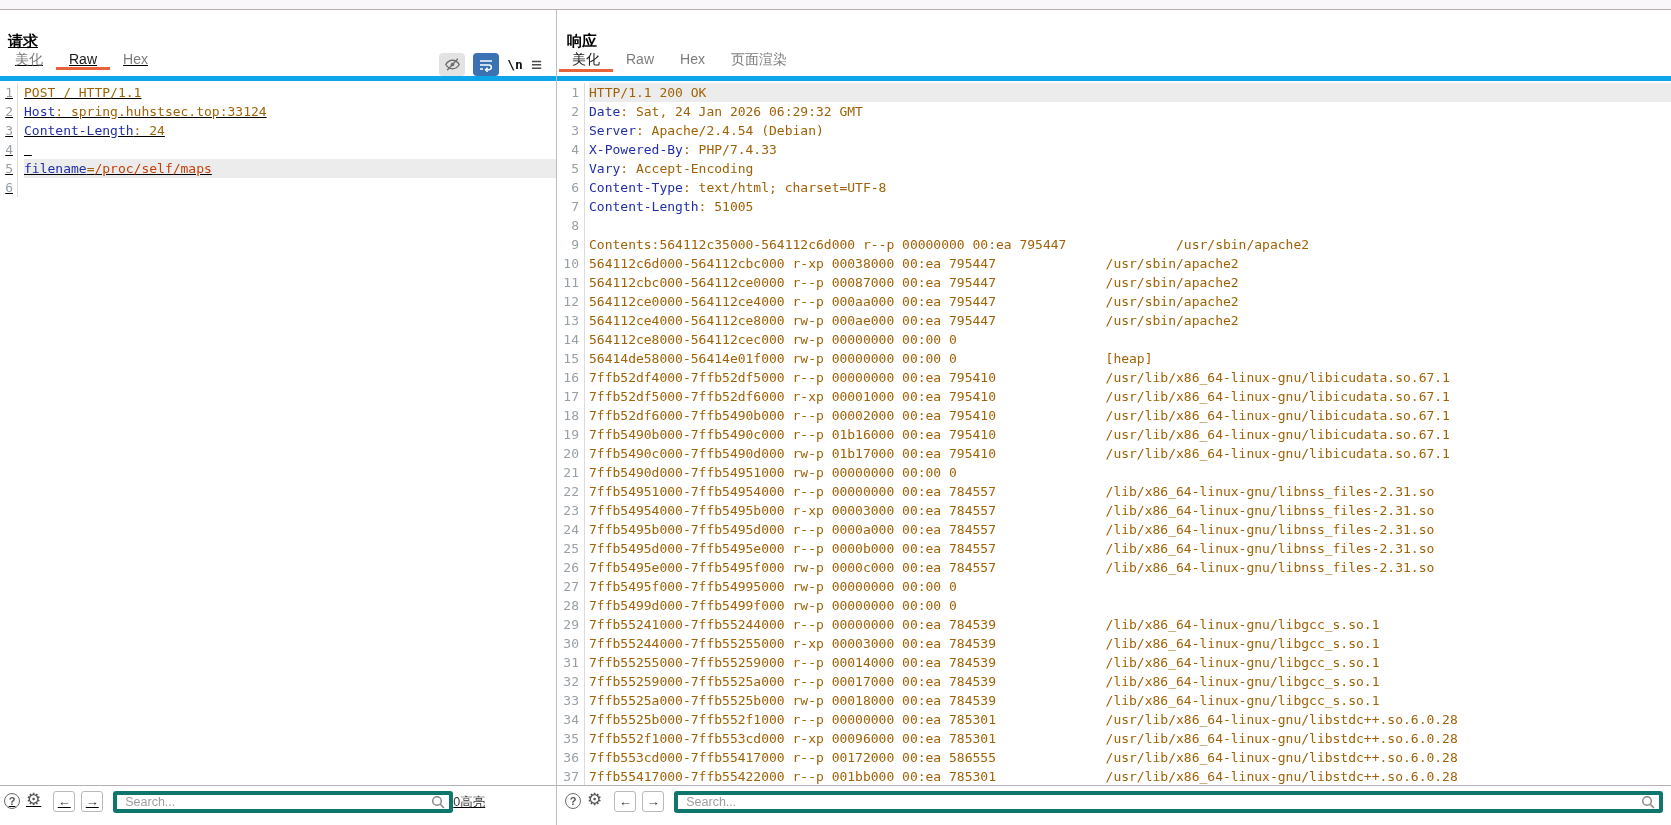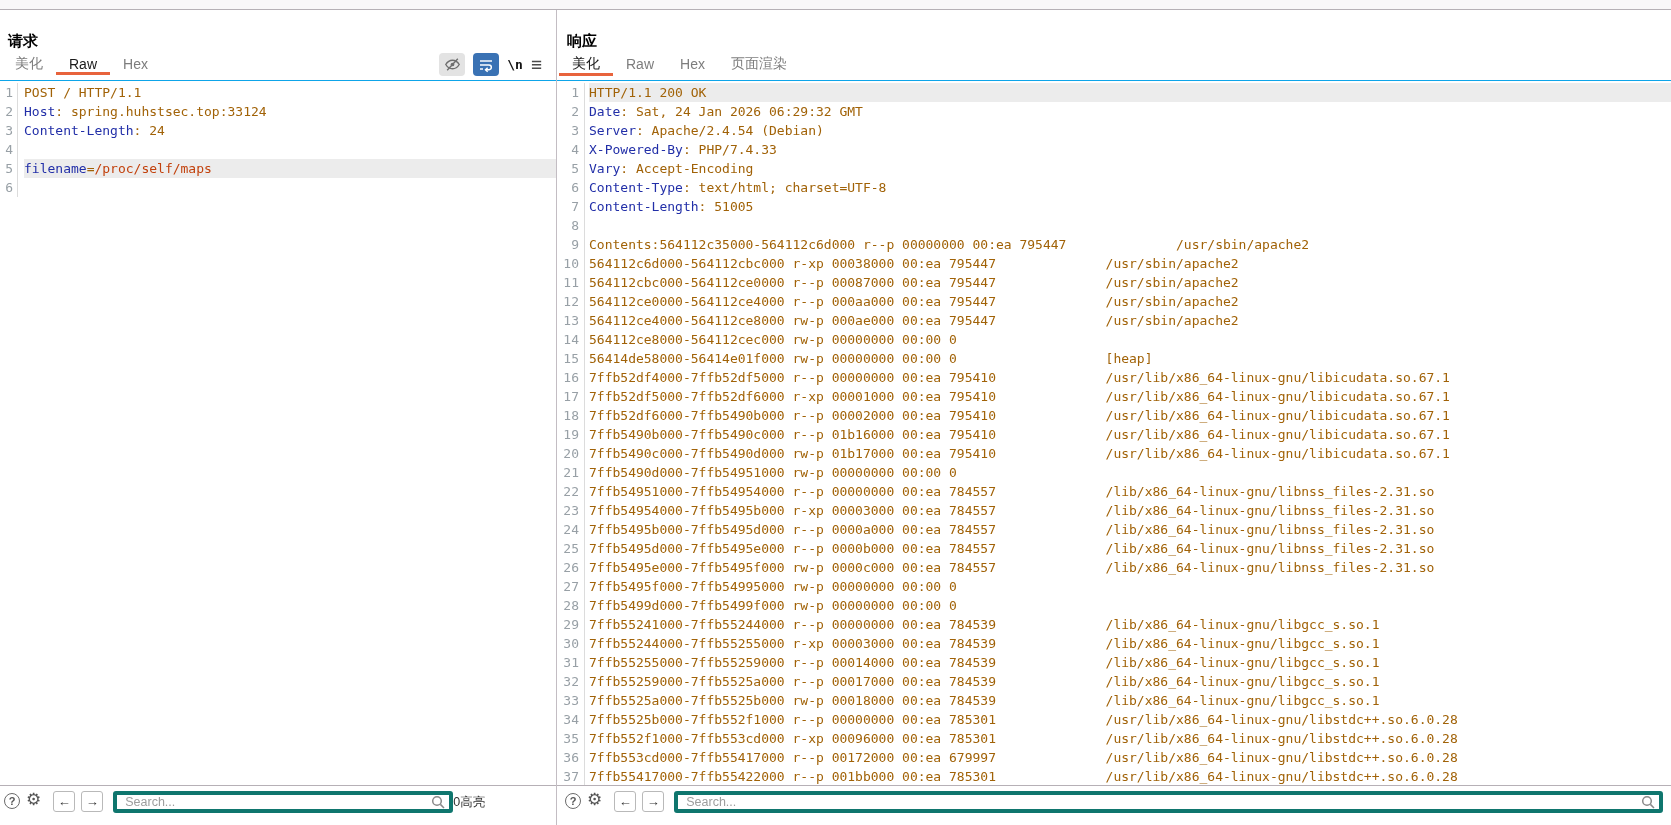--- a/index.html
+++ b/index.html
@@ -1,27 +1,27 @@
 <!DOCTYPE html>
 <html><head>
 <meta charset="utf-8">
 <style>
   * { margin:0; padding:0; box-sizing:border-box; }
   html,body { width:1671px; height:825px; overflow:hidden; background:#fff;
               font-family:"Liberation Sans", sans-serif; }
   .top-strip { height:10px; background:#f9f7f9; border-bottom:1px solid #b6b0b6; }
   .workspace { display:flex; height:815px; }
   .pane-col { display:flex; flex-direction:column; overflow:hidden; }
-  .pane-col.left { width:556px; }
+  .pane-col.left { width:556px;text-decoration:underline; }
   .pane-col.right { flex:1; min-width:0; }
   .splitter { width:1px; background:#c3bdc3; }
   .pane-content { height:792px; position:relative; overflow:hidden; background:#fff; }
   .pane-title { margin:22px 0 0 8px; height:19px; font-size:15px; font-weight:bold; color:#000; }
   .right .pane-title { margin-left:10px; }
-  .tabs { height:30px; border-bottom:1px solid #0ea5e9; display:flex; align-items:center; padding-left:2px; }
+  .tabs { height:30px; border-bottom:5px solid #0ea5e9; display:flex; align-items:flex-start; padding-left:2px; }
   .tab { display:flex; align-items:center; padding:0 13px; font-size:14px; color:#7d7d7d;
          border-bottom:3px solid transparent; cursor:default; }
   .tab.active { color:#1a1a1a; border-bottom-color:#e8633c; }
   .pane-tools { position:absolute; right:14px; top:43px; display:flex; gap:8px; align-items:center; }
   .tool-btn { width:26px; height:23px; border-radius:4px; display:flex; align-items:center; justify-content:center; }
   .tool-eye { background:#e3e3e3; }
   .tool-wrap { background:#3a72b4; }
   .tool-nl { font-family:"DejaVu Sans Mono", monospace; font-size:13px; font-weight:bold; color:#111; }
   .tool-menu { font-size:19px; color:#4a4a4a; line-height:1; }
   .editor { display:flex; padding-top:2px; font-family:"DejaVu Sans Mono", monospace; font-size:13px; }
@@ -206,21 +206,21 @@
             <div class="code-line"><span class="seg-p">7ffb5495e000-7ffb5495f000 rw-p 0000c000 00:ea 784557              /lib/x86_64-linux-gnu/libnss_files-2.31.so</span></div>
             <div class="code-line"><span class="seg-p">7ffb5495f000-7ffb54995000 rw-p 00000000 00:00 0</span></div>
             <div class="code-line"><span class="seg-p">7ffb5499d000-7ffb5499f000 rw-p 00000000 00:00 0</span></div>
             <div class="code-line"><span class="seg-p">7ffb55241000-7ffb55244000 r--p 00000000 00:ea 784539              /lib/x86_64-linux-gnu/libgcc_s.so.1</span></div>
             <div class="code-line"><span class="seg-p">7ffb55244000-7ffb55255000 r-xp 00003000 00:ea 784539              /lib/x86_64-linux-gnu/libgcc_s.so.1</span></div>
             <div class="code-line"><span class="seg-p">7ffb55255000-7ffb55259000 r--p 00014000 00:ea 784539              /lib/x86_64-linux-gnu/libgcc_s.so.1</span></div>
             <div class="code-line"><span class="seg-p">7ffb55259000-7ffb5525a000 r--p 00017000 00:ea 784539              /lib/x86_64-linux-gnu/libgcc_s.so.1</span></div>
             <div class="code-line"><span class="seg-p">7ffb5525a000-7ffb5525b000 rw-p 00018000 00:ea 784539              /lib/x86_64-linux-gnu/libgcc_s.so.1</span></div>
             <div class="code-line"><span class="seg-p">7ffb5525b000-7ffb552f1000 r--p 00000000 00:ea 785301              /usr/lib/x86_64-linux-gnu/libstdc++.so.6.0.28</span></div>
             <div class="code-line"><span class="seg-p">7ffb552f1000-7ffb553cd000 r-xp 00096000 00:ea 785301              /usr/lib/x86_64-linux-gnu/libstdc++.so.6.0.28</span></div>
-            <div class="code-line"><span class="seg-p">7ffb553cd000-7ffb55417000 r--p 00172000 00:ea 679997              /usr/lib/x86_64-linux-gnu/libstdc++.so.6.0.28</span></div>
+            <div class="code-line"><span class="seg-p">7ffb553cd000-7ffb55417000 r--p 00172000 00:ea 586555              /usr/lib/x86_64-linux-gnu/libstdc++.so.6.0.28</span></div>
             <div class="code-line"><span class="seg-p">7ffb55417000-7ffb55422000 r--p 001bb000 00:ea 785301              /usr/lib/x86_64-linux-gnu/libstdc++.so.6.0.28</span></div>
           </div>
       </div>
     </div>
     <div class="bottom-bar">
       <div class="bb-help">?</div>
       <div class="bb-gear">⚙</div>
       <div class="bb-nav first">←</div>
       <div class="bb-nav">→</div>
       <div class="search-wrap">

